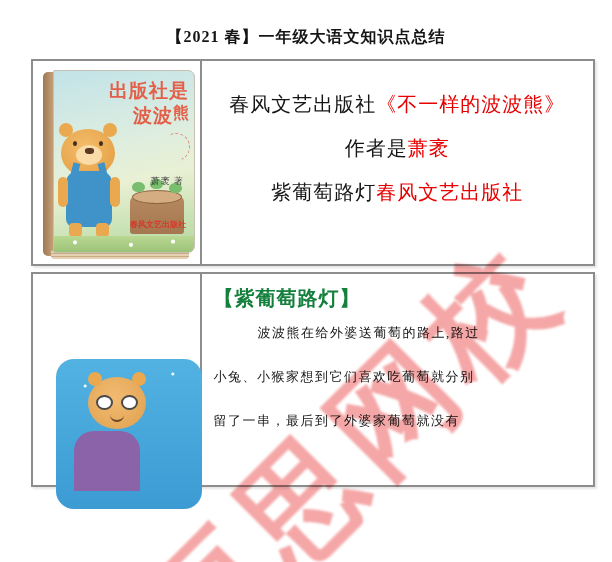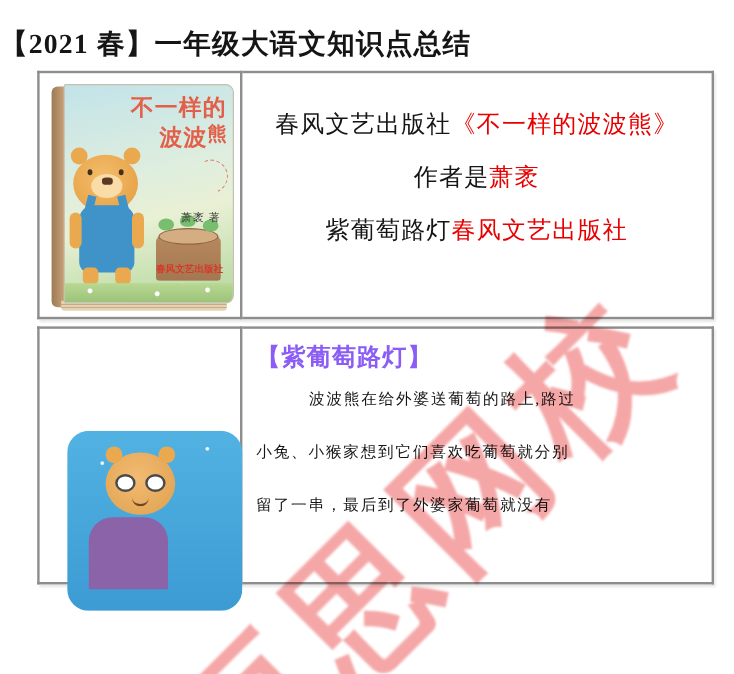--- a/index.html
+++ b/index.html
@@ -6,21 +6,21 @@
   body{
     width:612px;height:562px;overflow:hidden;position:relative;
     background:#ffffff;
     font-family:"Liberation Serif","DejaVu Serif",serif;
     color:#151515;
   }
   .page{position:relative;width:612px;height:562px;overflow:hidden;}
 
   
   .doc-title{
-    padding-top:24px;text-align:left;font-size:23px;font-weight:700;
+    padding-top:24px;text-align:center;font-size:16px;font-weight:700;
     letter-spacing:1px;line-height:26px;
   }
   .doc-subtitle{
     margin-top:11px;text-align:center;font-size:20px;font-weight:700;
     letter-spacing:0.5px;line-height:25px;
   }
   .section-heading{
     margin:15px 0 0 33px;font-size:20px;font-weight:700;letter-spacing:1px;
     line-height:25px;
   }
@@ -42,21 +42,21 @@
   .info-cell{
     height:100%;display:flex;flex-direction:column;justify-content:center;
     align-items:center;row-gap:21px;font-size:20px;line-height:23px;
     letter-spacing:1px;text-align:center;padding-bottom:28px;box-sizing:border-box;
   }
   .red{color:#e80000;}
   .bold{font-weight:400;text-align:right;}
 
   
   .story-cell{padding:11px 6px 0 12px;box-sizing:border-box;}
-  .story-title{font-size:20px;font-weight:700;color:#8b5cf6;line-height:26px;letter-spacing:1px;}
+  .story-title{font-size:20px;font-weight:700;color:#15803d;line-height:26px;letter-spacing:1px;}
   .story-line{font-size:13px;line-height:44px;letter-spacing:1.5px;white-space:nowrap;}
   .story-line.indent{padding-left:44px;}
 
   
   .book{position:absolute;left:10px;top:9px;width:152px;height:190px;}
   .book-spine{
     position:absolute;left:0;top:2px;width:11px;height:184px;
     background:linear-gradient(90deg,#9c7a55,#c9a279);border-radius:5px 0 0 5px;
   }
   .book-pages{
@@ -167,21 +167,21 @@
 
   <table class="tbl tbl1">
     <tbody>
         <tr>
       <td class="col-img">
         <div class="book">
           <div class="book-spine"></div>
           <div class="book-pages"></div>
           <div class="book-cover">
             <div class="cover-title">
-              <div>不一样的</div>
+              <div>出版社是</div>
               <div>
                 <span>波波</span><span class="bear-char">熊</span>
               </div>
             </div>
             <div class="cover-arc"></div>
             <div class="bear-head">
               <div class="bear-ear" style="left:-2px;top:-6px;"></div>
               <div class="bear-ear" style="right:-2px;top:-6px;"></div>
               <div class="bear-eye" style="left:12px;"></div>
               <div class="bear-eye" style="right:12px;"></div>

